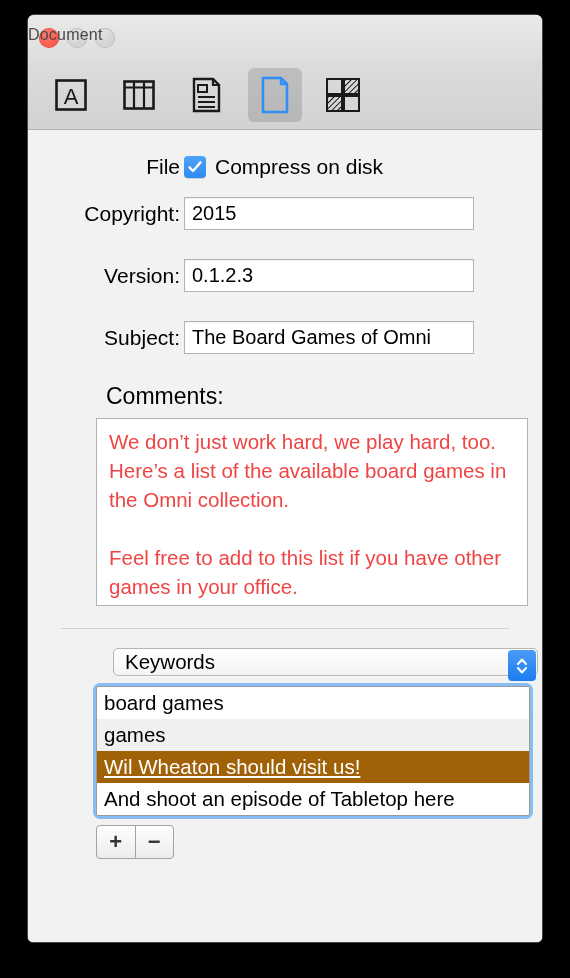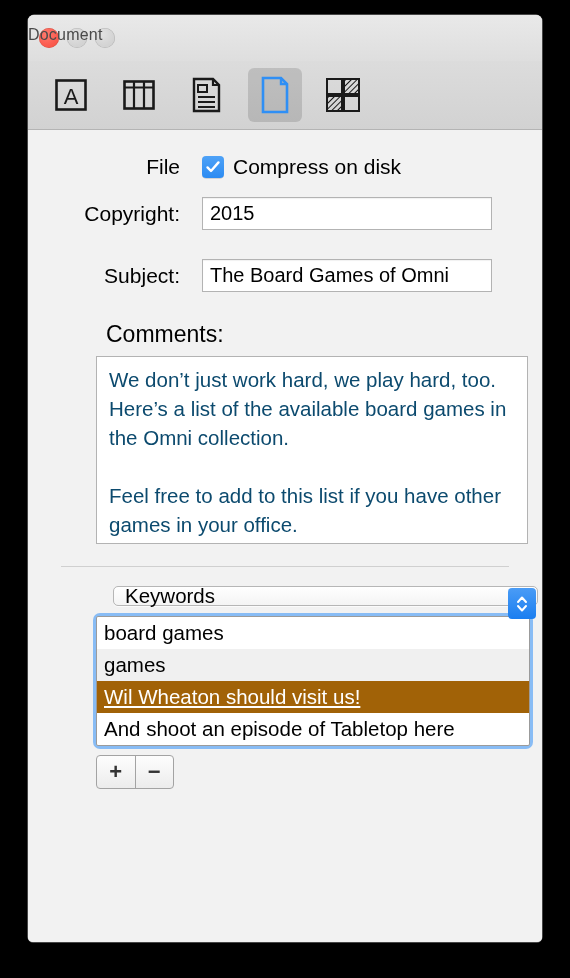--- a/index.html
+++ b/index.html
@@ -100,23 +100,23 @@
     padding: 0;
     position: relative;
   }
 
   .form-row {
     display: flex;
     align-items: center;
     margin-bottom: 29px;
   }
   .form-label {
-    width: 174px;
+    width: 156px;
     text-align: right;
-    padding-right: 22px;
+    padding-right: 4px;
     font-size: 21px;
     color: #000;
     box-sizing: border-box;
     user-select: none;
   }
   .form-field {
     width: 290px;
     height: 33px;
     background: #ffffff;
     border: 1px solid #b3b3b3;
@@ -169,37 +169,37 @@
   .comments-box {
     margin-left: 68px;
     width: 432px;
     height: 188px;
     background: #fff;
     border: 1px solid #b3b3b3;
     box-sizing: border-box;
     padding: 8px 12px 8px 12px;
     font-size: 20.5px;
     line-height: 29px;
-    color: #0c4a6e;
+    color: #ef4444;
     overflow: hidden;
     white-space: pre-wrap;
   }
 
   
   .separator {
     margin: 22px 33px 0 33px;
     height: 1px;
     background: #d0d0d0;
   }
 
   
   .popup-wrap {
     margin: 19px 0 0 72px;
     width: 425px;
-    height: 20px;
+    height: 28px;
     position: relative;
     padding-left: 13px;
   }
   .popup {
     width: 100%;
     height: 100%;
     box-sizing: border-box;
     background: linear-gradient(to bottom, #ffffff 0%, #f4f4f4 100%);
     border: 1px solid #b6b6b6;
     border-radius: 5px;
@@ -369,20 +369,24 @@
           </svg>
         </div>
         <div class="checklabel">Compress on disk</div>
       </div>
 
       <div class="form-row">
         <div class="form-label">Copyright:</div>
         <div class="form-field">2015</div>
       </div>
 
+      <div class="form-row">
+        <div class="form-label">Version:</div>
+        <div class="form-field">0.1.2.3</div>
+      </div>
 
       <div class="form-row">
         <div class="form-label">Subject:</div>
         <div class="form-field">The Board Games of Omni</div>
       </div>
 
 
     </div>
 
     <div class="comments-label">Comments:</div>

